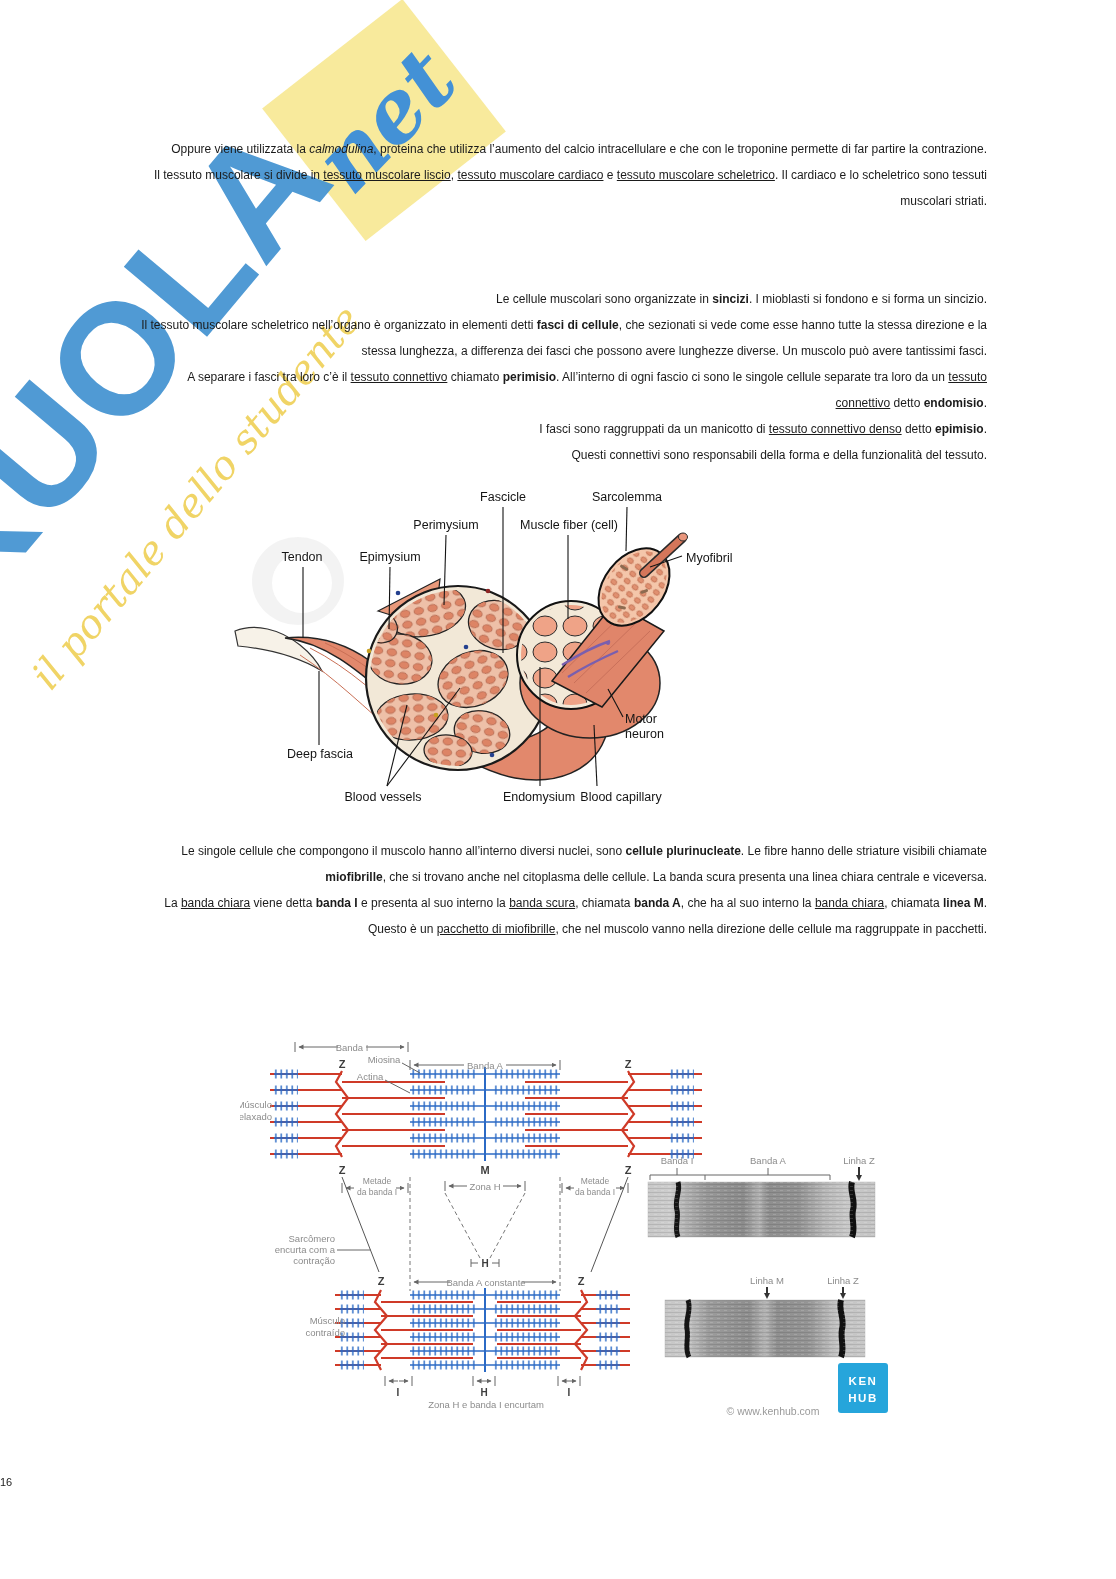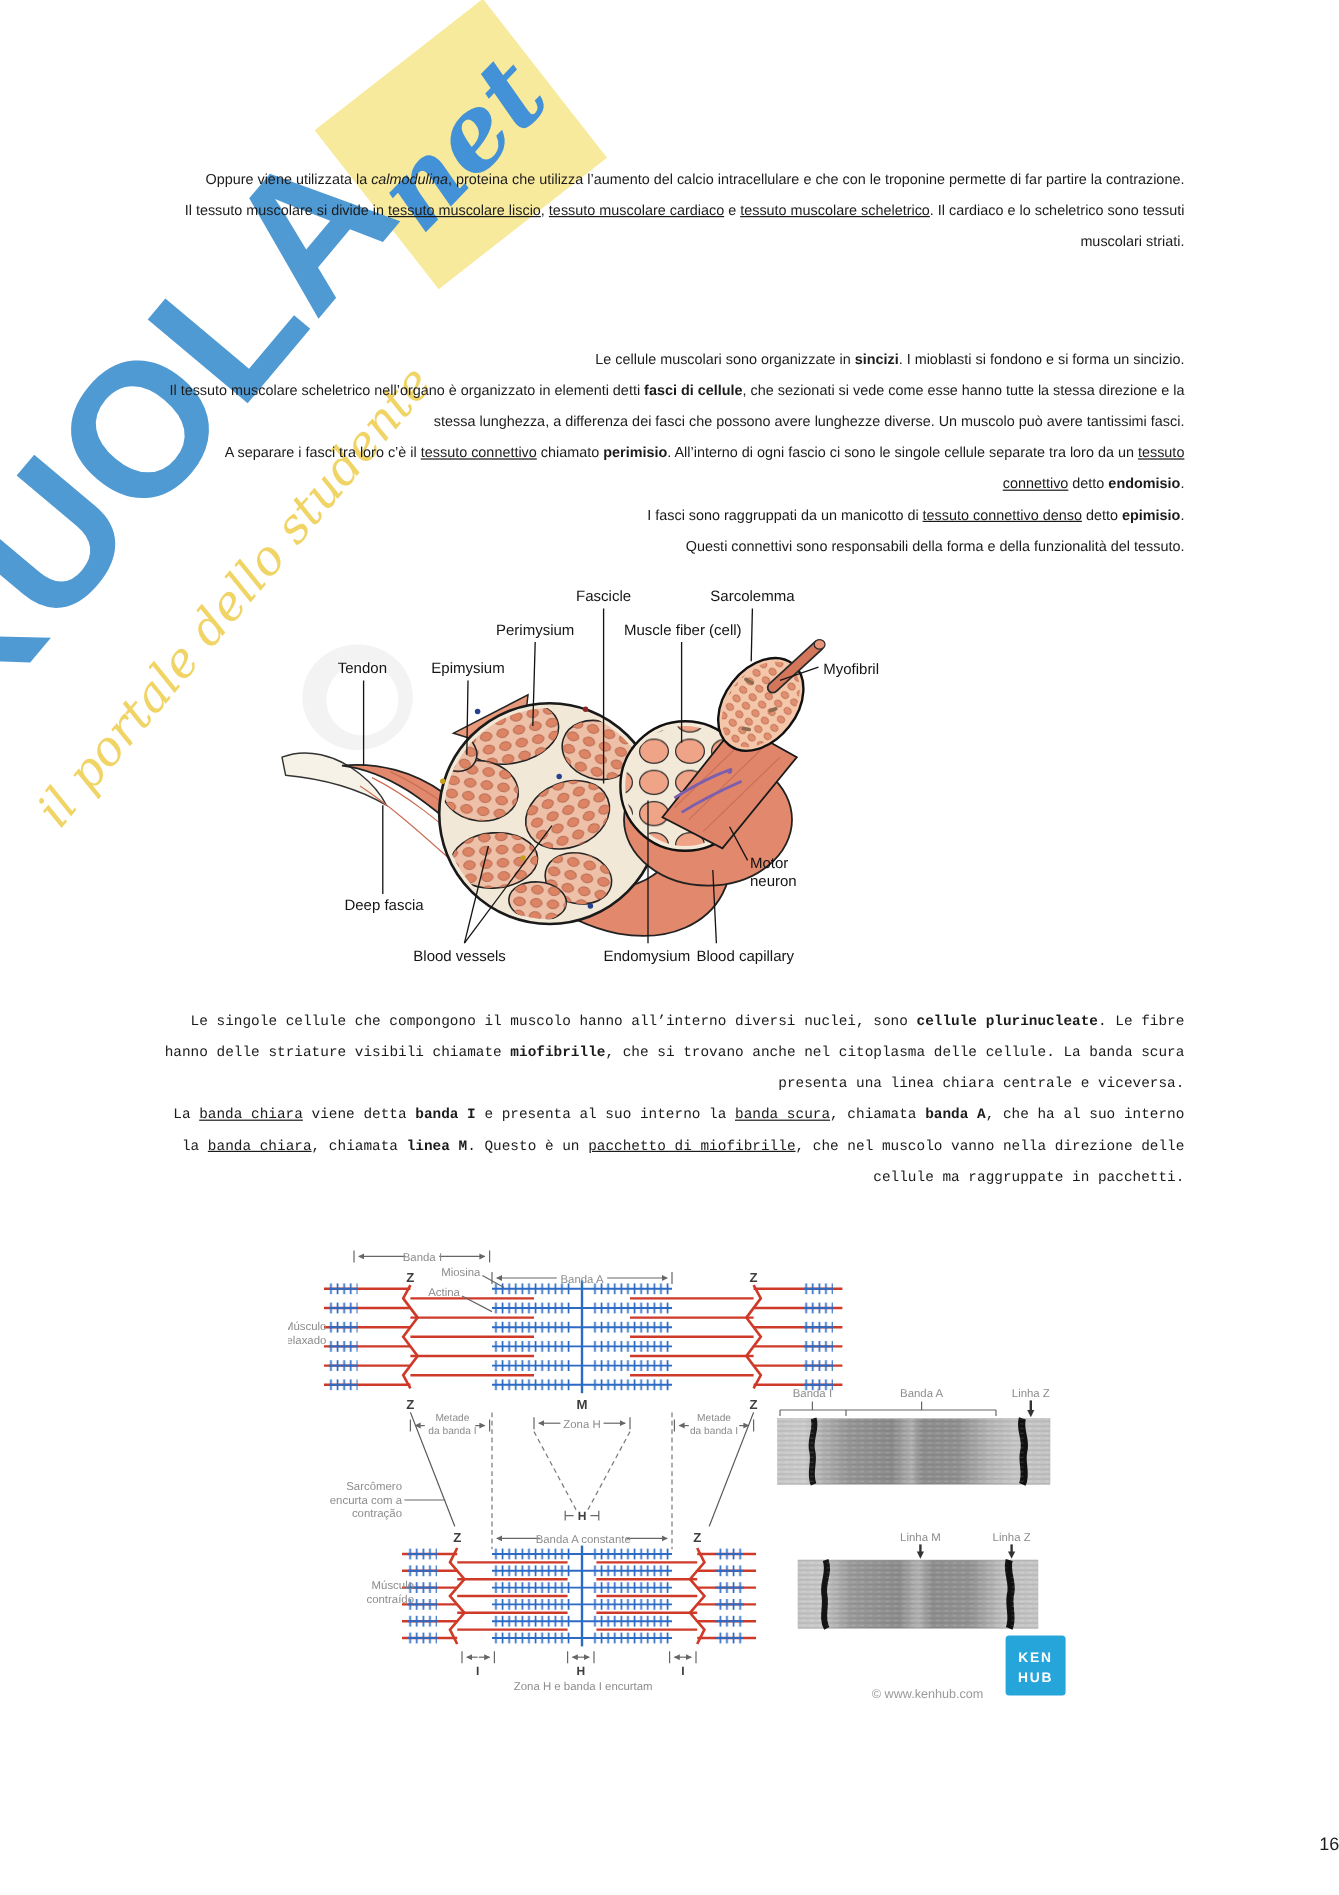--- a/index.html
+++ b/index.html
@@ -12,23 +12,23 @@
   .wm-box span{font-size:86px;font-style:italic;font-weight:bold;color:#4391d6;
                font-family:"DejaVu Serif",serif;transform:rotate(-8deg);}
   .wm-word{left:-140px;top:575px;transform:rotate(-50deg);transform-origin:0 50%;
            font-size:158px;font-weight:bold;color:#4795d2;letter-spacing:2px;white-space:nowrap;opacity:.95;}
   .wm-tag{left:40px;top:660px;transform:rotate(-50deg);transform-origin:0 50%;
           font-size:40px;font-style:italic;color:#f0d466;white-space:nowrap;
           font-family:"DejaVu Serif",serif;}
   
   .para{position:absolute;left:135px;width:852px;font-size:12px;line-height:26px;
         z-index:2;text-align:right;}
-  #p1{top:136px;} #p2{top:286px;} #p3{top:838px;font-family:Liberation Mono, monospace;}
-  .pagenum{position:absolute;top:1529px;left:0;right:0;text-align:right;
-           font-size:15px;z-index:2;}
+  #p1{top:136px;} #p2{top:286px;} #p3{top:838px;}
+  .pagenum{position:absolute;top:1476px;left:0;right:0;text-align:left;
+           font-size:11px;z-index:2;}
   .fig{position:absolute;z-index:2;}
   #fig1{left:230px;top:483px;width:680px;height:345px;}
   #fig2{left:240px;top:1035px;width:650px;height:410px;}
   svg text{font-family:"Liberation Sans",sans-serif;}
   .a-lbl{font-size:12.5px;fill:#141414;}
   .k-lbl{font-size:9.5px;fill:#8c8c8c;}
   .k-sm{font-size:8.5px;fill:#8c8c8c;}
   .k-zm{font-size:11px;font-weight:bold;fill:#3d3d3d;}
   .k-ih{font-size:10px;font-weight:bold;fill:#3d3d3d;}
   .meas{stroke:#666;stroke-width:1;fill:none;}

